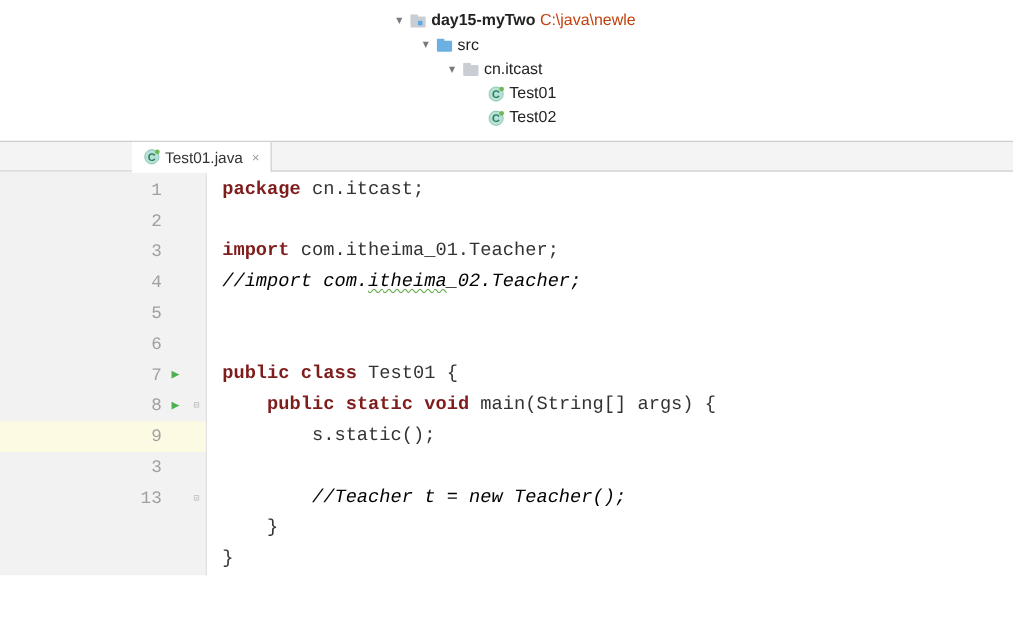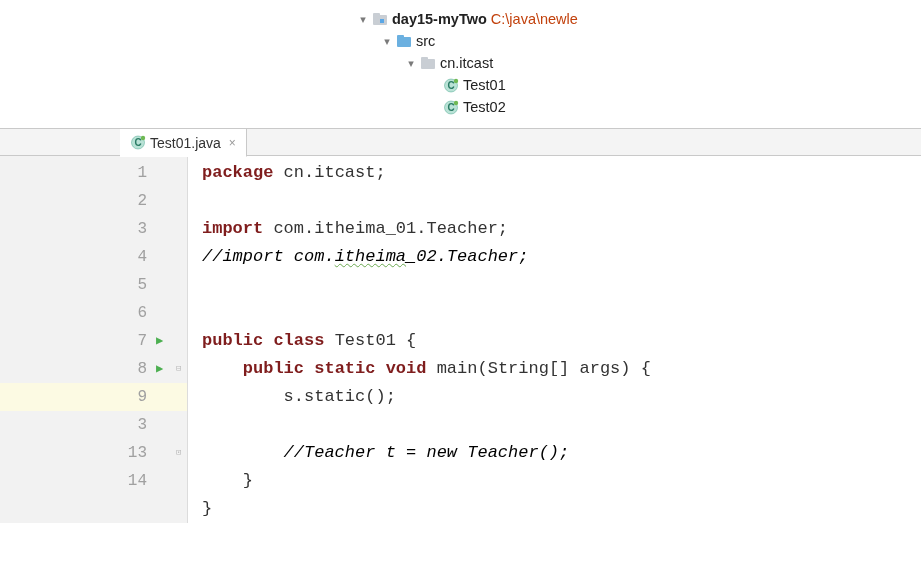--- a/index.html
+++ b/index.html
@@ -233,23 +233,20 @@
     <div class="gutter-row" style="background:#fcfae3">
         <span class="num">9</span>
       </div>
     <div class="gutter-row">
         <span class="num">3</span>
       </div>
     <div class="gutter-row">
         <span class="num">13</span>
         <span class="fold">⊡</span>
       </div>
-    <div class="gutter-row">
-        <span class="num">14</span>
-      </div>
   </div>
   <div class="code">
     <div class="code-line"><span class="kw">package</span><span> cn.itcast;</span></div>
     <div class="code-line"></div>
     <div class="code-line"><span class="kw">import</span><span> com.itheima_01.Teacher;</span></div>
     <div class="code-line"><span class="cm"><span>//import com.</span><span class="wavy">itheima</span><span>_02.Teacher;</span></span></div>
     <div class="code-line"></div>
     <div class="code-line"></div>
     <div class="code-line"><span class="kw">public</span> <span class="kw">class</span><span class="fn"> Test01 {</span></div>
     <div class="code-line">    <span class="kw">public</span> <span class="kw">static</span> <span class="kw">void</span><span class="fn"> main(String[] args) {</span></div>

